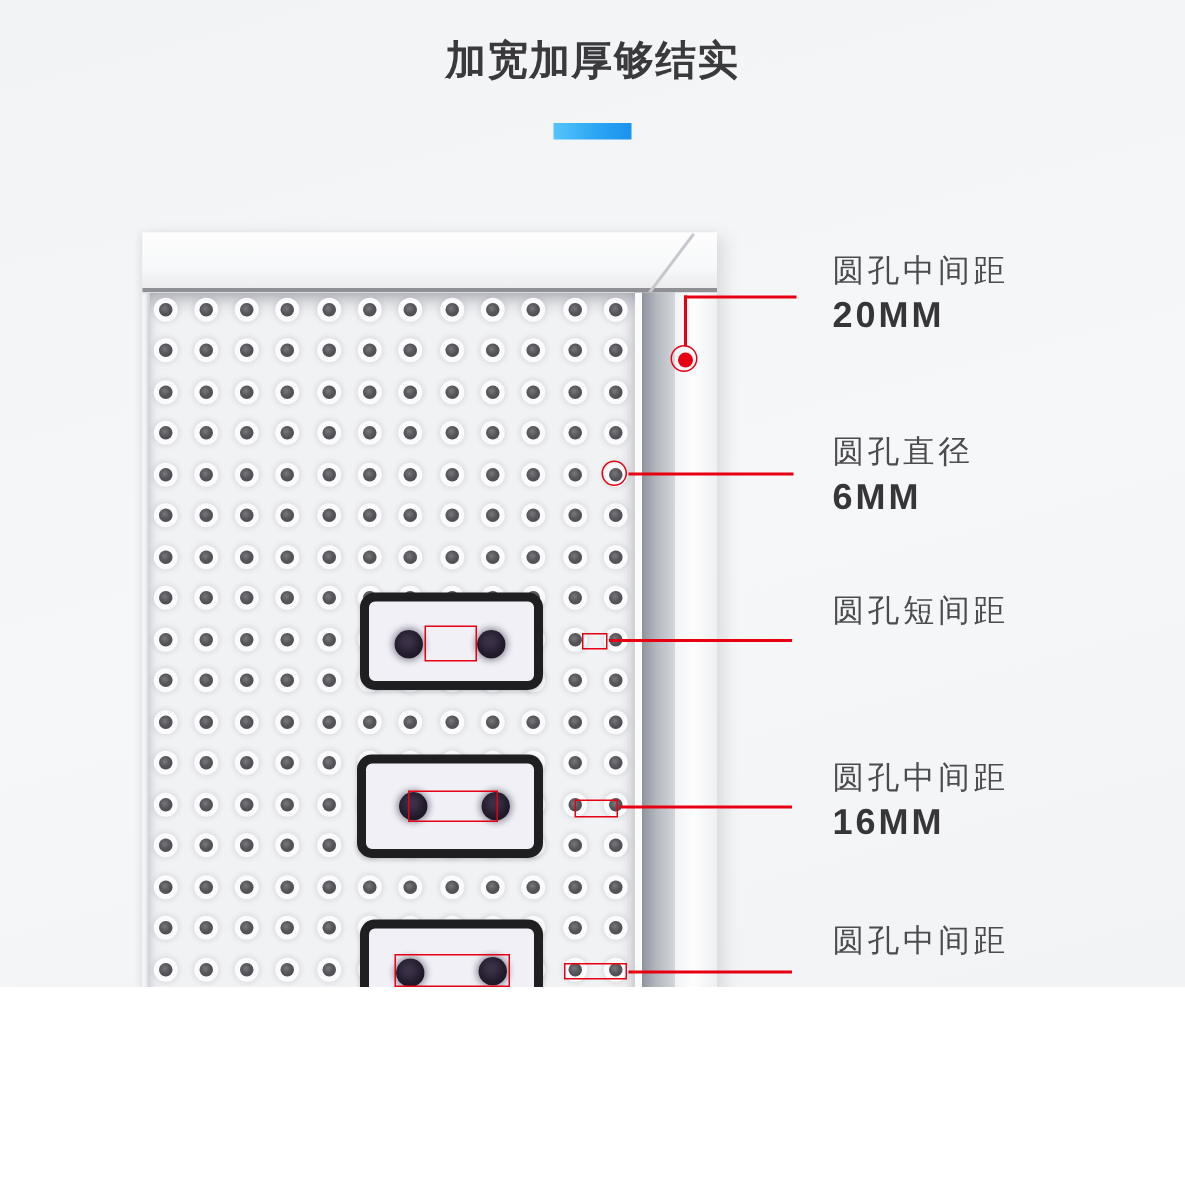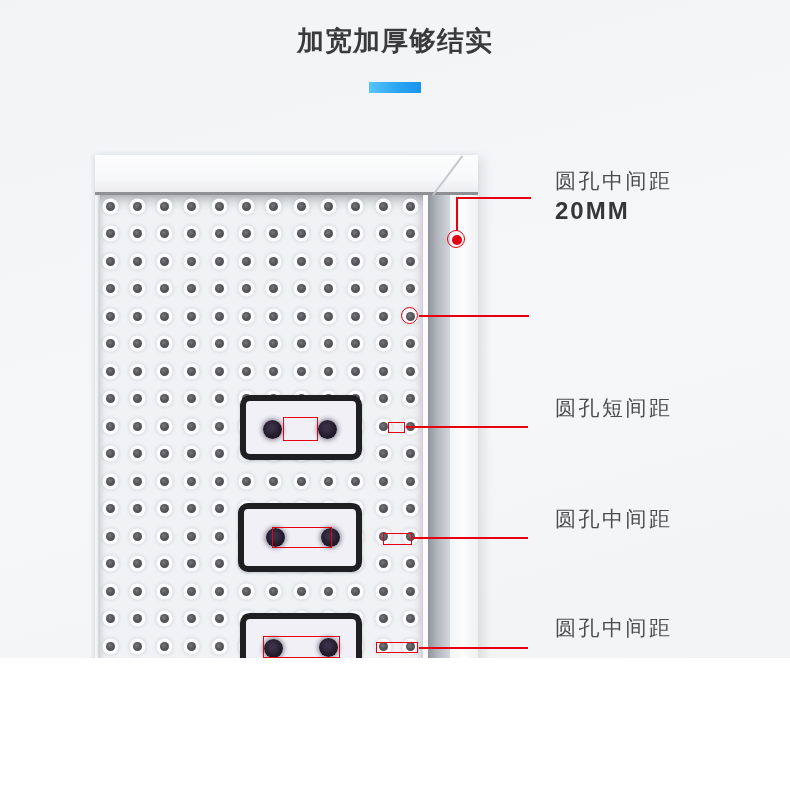--- a/index.html
+++ b/index.html
@@ -366,23 +366,28 @@
   <div class="red-rect m4-rect"></div>
   <div class="rline m4-h"></div>
 
   <div class="red-rect m5-rect"></div>
   <div class="rline m5-h"></div>
 
   <div class="ann a1">
     <div class="ann-label">圆孔中间距</div>
     <div class="ann-value">20MM</div>
   </div>
+  <div class="ann a2">
+    <div class="ann-label">圆孔直径</div>
+    <div class="ann-value">6MM</div>
+  </div>
   <div class="ann a3">
     <div class="ann-label">圆孔短间距</div>
   </div>
   <div class="ann a4">
     <div class="ann-label">圆孔中间距</div>
+    <div class="ann-value">16MM</div>
   </div>
   <div class="ann a5">
     <div class="ann-label">圆孔中间距</div>
   </div>
 
 </div>
 
 </body></html>

